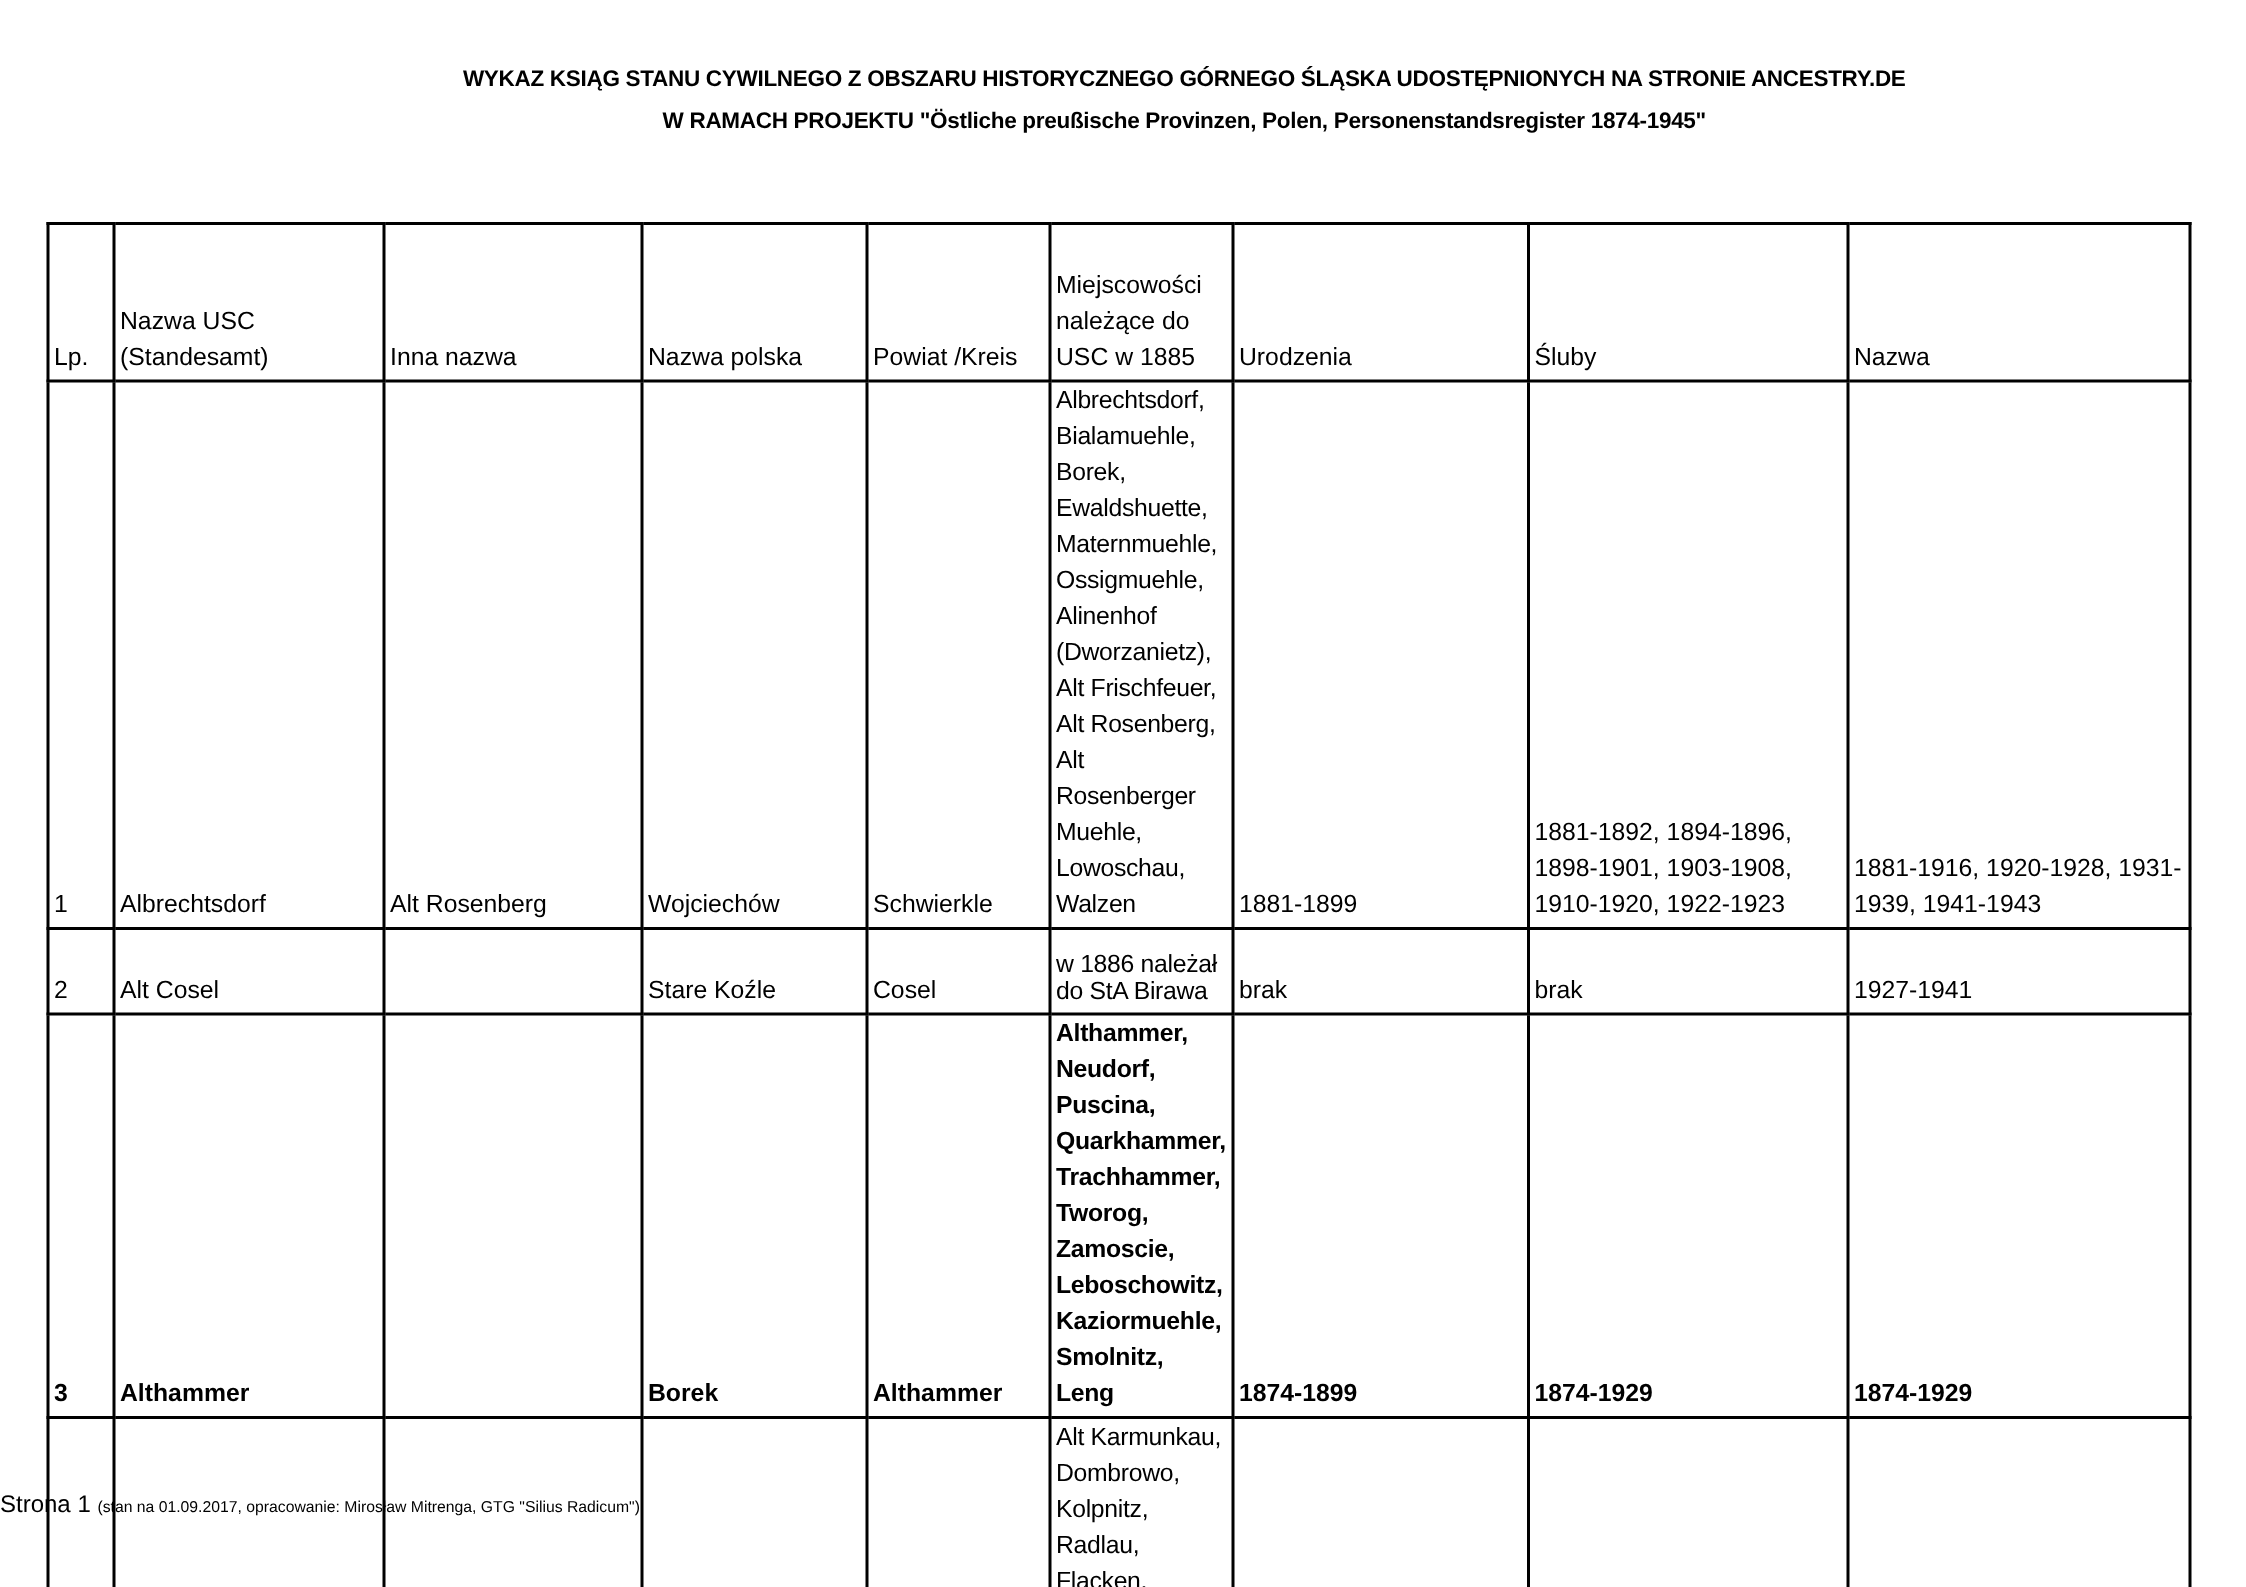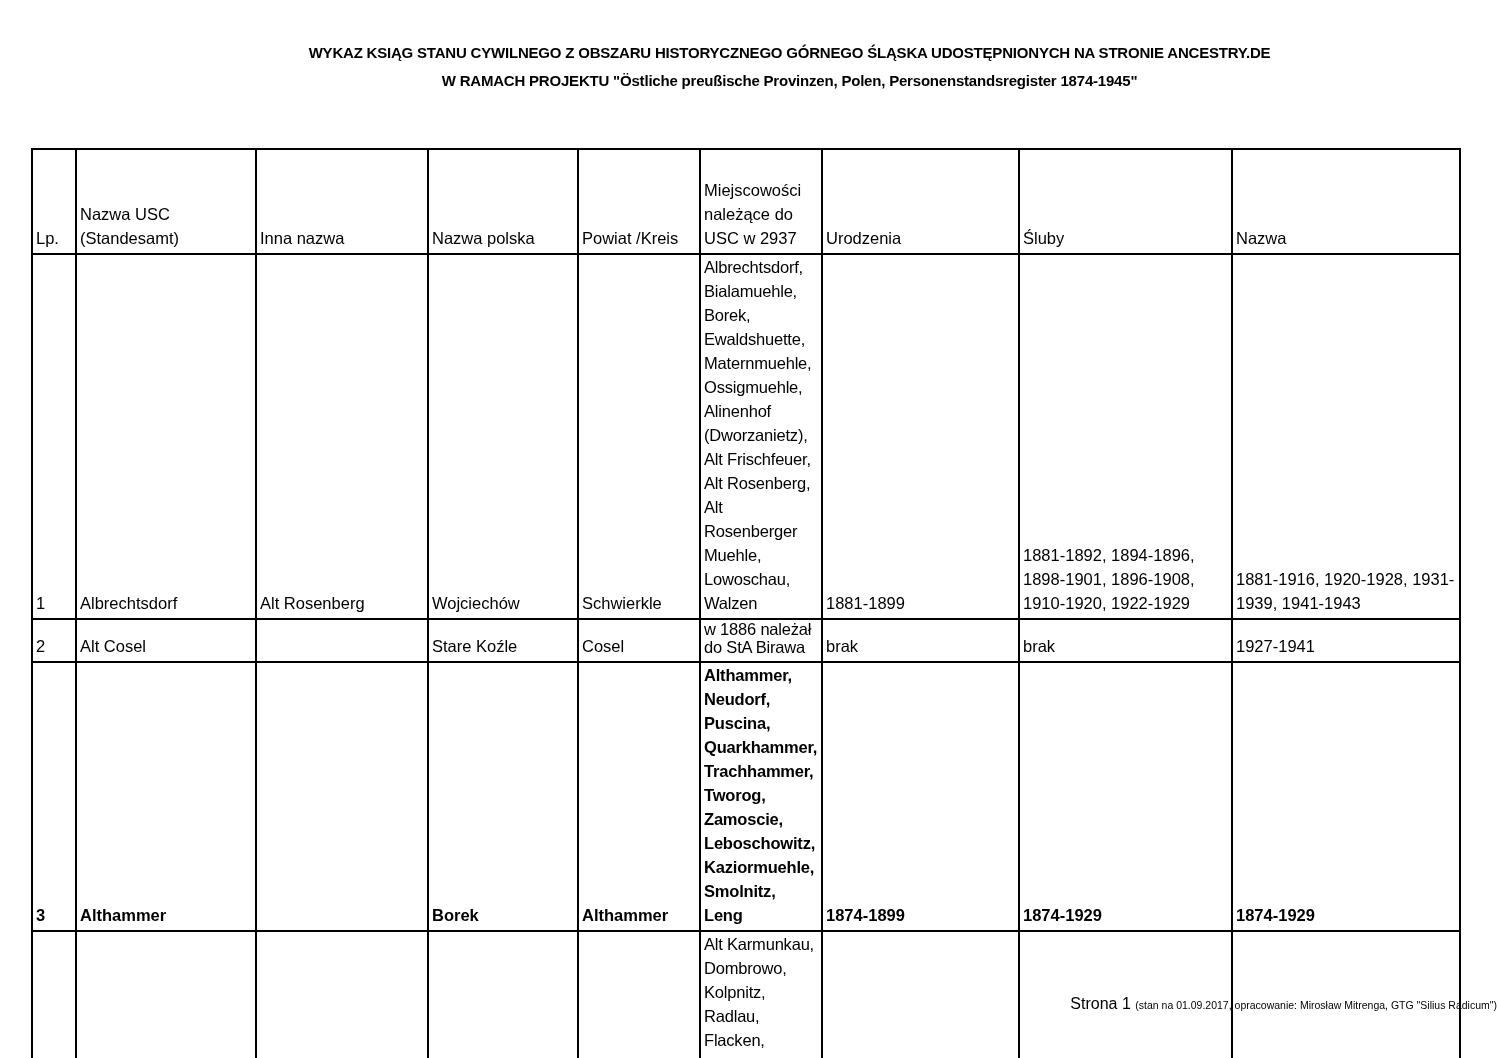--- a/index.html
+++ b/index.html
@@ -9,22 +9,22 @@
   .t2 { top: 72px; }
   table.reg { position: absolute; left: 31px; top: 148px; border-collapse: collapse; table-layout: fixed; }
   table.reg td, table.reg th { border: 2px solid #000; padding: 0 3px 3px 3px; vertical-align: bottom; font-weight: normal; text-align: left; font-size: 16.5px; line-height: 24px; overflow: hidden; }
   table.reg th { height: 100px; }
   td.lp { text-align: right; padding-right: 1px; }
   td.miej { font-size: 11px; line-height: 19px; padding-bottom: 4px; white-space: normal; letter-spacing: -0.2px; }
   tr.r1 td { height: 264px; }
   tr.r2 td { height: 38px; }
   tr.r3 td { height: 190px; font-weight: bold; }
   tr.r4 td { height: 128px; }
-  tr.r2 td.miej { vertical-align: top; padding-top: 0; line-height: 18px; }
-  .footer { position: absolute; top: 995px; left: 0; width: 1497px; text-align: right; }
+  tr.r2 td.miej { vertical-align: top; padding-top: 14px; line-height: 18px; }
+  .footer { position: absolute; top: 995px; left: 0; width: 1497px; text-align: left; }
   .footer .page { font-size: 16px; }
   .footer .note { font-size: 10.5px; }
 </style>
 </head>
 <body>
 
 <div class="title t1">WYKAZ KSIĄG STANU CYWILNEGO Z OBSZARU HISTORYCZNEGO GÓRNEGO ŚLĄSKA UDOSTĘPNIONYCH NA STRONIE ANCESTRY.DE</div>
 <div class="title t2">W RAMACH PROJEKTU "Östliche preußische Provinzen, Polen, Personenstandsregister 1874-1945"</div>
 
 <table class="reg">
@@ -39,36 +39,36 @@
     <col style="width:213px">
     <col style="width:228px">
   </colgroup>
   <thead>
     <tr>
       <th>Lp.</th>
       <th>Nazwa USC (Standesamt)</th>
       <th>Inna nazwa</th>
       <th>Nazwa polska</th>
       <th>Powiat /Kreis</th>
-      <th>Miejscowości należące do USC w 2937</th>
+      <th>Miejscowości należące do USC w 1885</th>
       <th>Urodzenia</th>
       <th>Śluby</th>
       <th>Nazwa</th>
     </tr>
   </thead>
   <tbody>
     <tr class="r1">
       <td class="lp">1</td>
       <td>Albrechtsdorf</td>
       <td>Alt Rosenberg</td>
       <td>Wojciechów</td>
       <td>Schwierkle</td>
       <td class="miej">Albrechtsdorf, Bialamuehle, Borek, Ewaldshuette, Maternmuehle, Ossigmuehle, Alinenhof (Dworzanietz), Alt Frischfeuer, Alt Rosenberg, Alt Rosenberger Muehle, Lowoschau, Walzen</td>
       <td>1881-1899</td>
-      <td>1881-1892, 1894-1896, 1898-1901, 1896-1908, 1910-1920, 1922-1929</td>
+      <td>1881-1892, 1894-1896, 1898-1901, 1903-1908, 1910-1920, 1922-1923</td>
       <td>1881-1916, 1920-1928, 1931-1939, 1941-1943</td>
     </tr>
     <tr class="r2">
       <td class="lp">2</td>
       <td>Alt Cosel</td>
       <td></td>
       <td>Stare Koźle</td>
       <td>Cosel</td>
       <td class="miej">w 1886 należał do StA Birawa</td>
       <td>brak</td>

